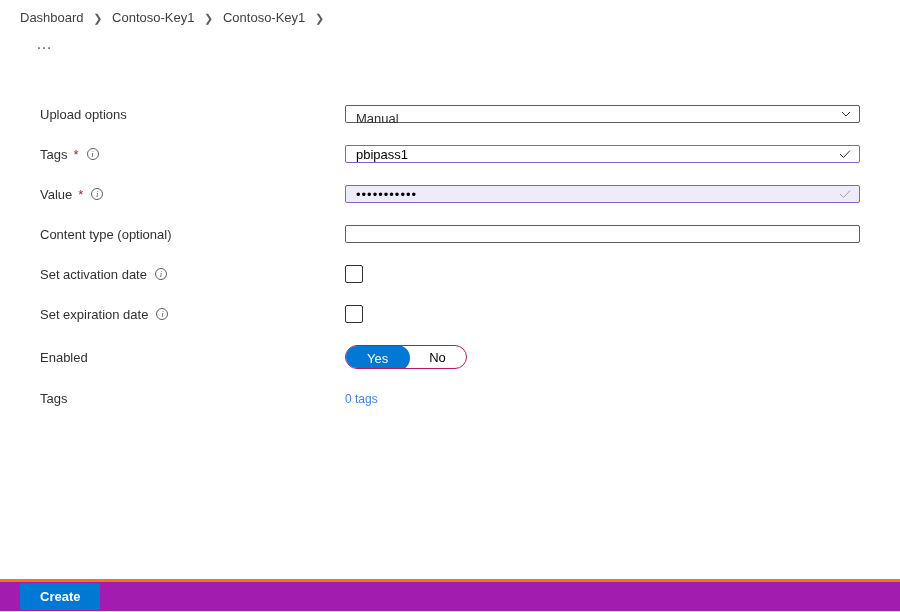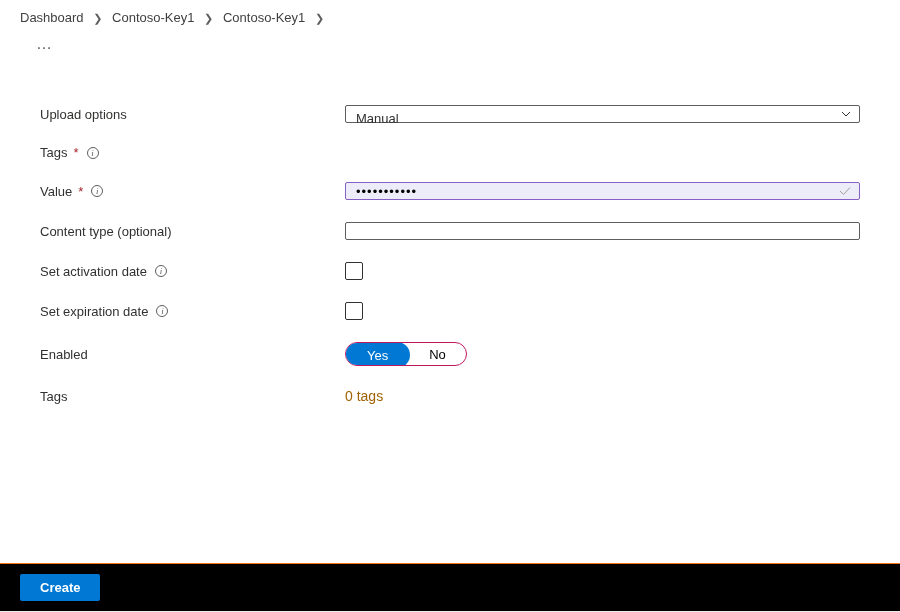--- a/index.html
+++ b/index.html
@@ -147,34 +147,34 @@
     }
     .toggle-btn.active {
       background: #0078d4;
       color: #fff;
       border-radius: 14px;
       margin: -1px;
       height: 26px;
       padding: 0 22px;
     }
     .tags-link {
-      color: #a16207;
-      font-size: 14px;
+      color: #3b82f6;
+      font-size: 12px;
       cursor: pointer;
       text-decoration: none;
     }
     .footer {
       position: absolute;
       bottom: 0;
       left: 0;
       right: 0;
-      border-top: 1px solid #f97316;
+      border-top: 3px solid #f97316;
       border-bottom: 1px solid #edebe9;
-      padding: 10px 20px;
-      background: #000000;
+      padding: 1px 20px;
+      background: #a21caf;
     }
     .create-btn {
       background: #0078d4;
       color: #fff;
       border: none;
       border-radius: 2px;
       padding: 6px 20px;
       font-size: 13px;
       font-weight: 600;
       cursor: pointer;
@@ -214,20 +214,28 @@
       </span>
     </div>
   </div>
 
   <div class="form-row">
     <div class="form-label">
       <span>Tags</span>
       <span class="req">*</span>
       <span class="info-icon">i</span>
     </div>
+    <div class="form-control">
+      <input type="text" class="text-input validated" value="pbipass1" style="">
+      <span class="check-icon">
+        <svg width="14" height="14" viewBox="0 0 14 14">
+            <path d="M2 7 L5.5 10.5 L12 3.5" stroke="#323130" stroke-width="1" fill="none"></path>
+          </svg>
+      </span>
+    </div>
   </div>
 
   <div class="form-row">
     <div class="form-label">
       <span>Value</span>
       <span class="req">*</span>
       <span class="info-icon">i</span>
     </div>
     <div class="form-control">
       <input type="text" class="text-input validated-filled dots-input" value="•••••••••••" style="">

